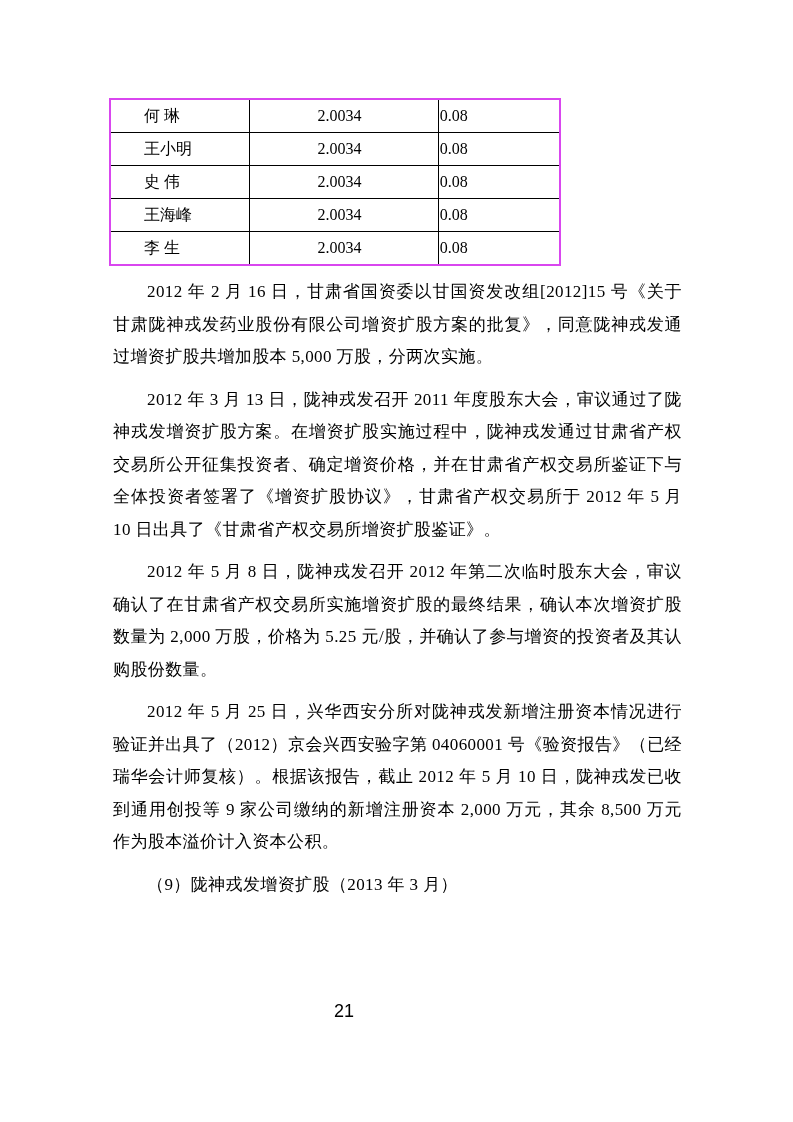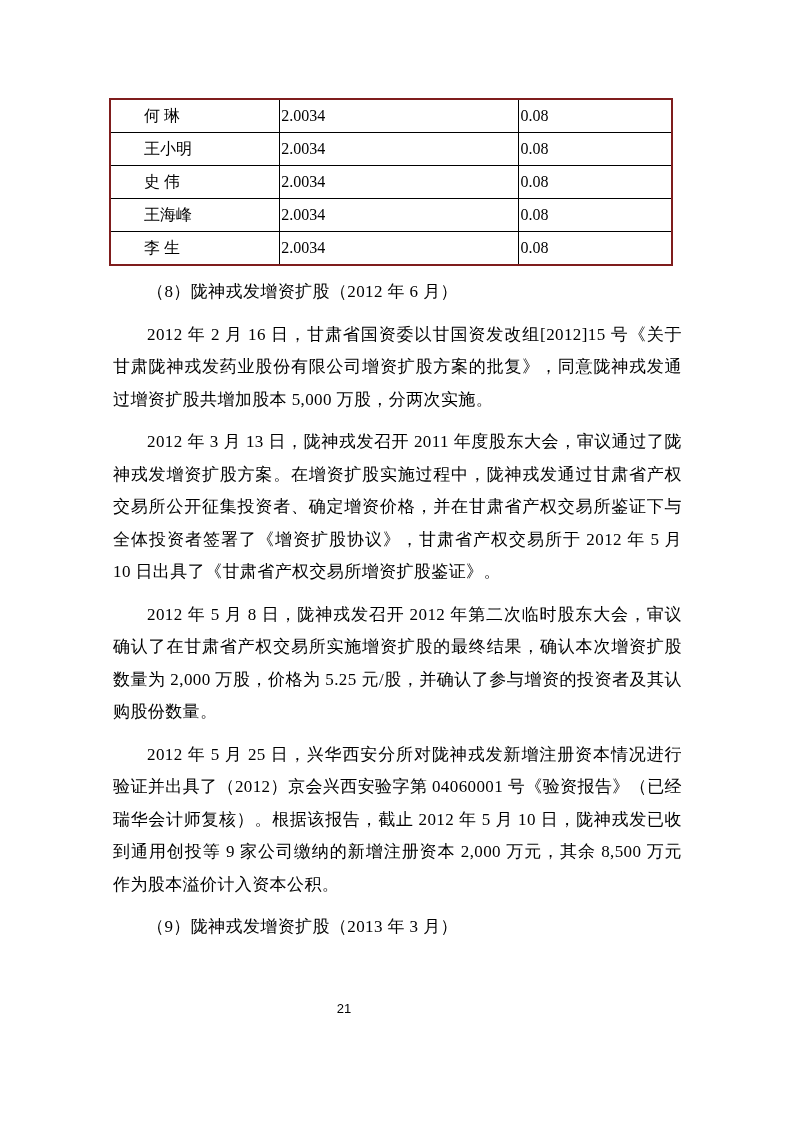--- a/index.html
+++ b/index.html
@@ -16,41 +16,41 @@
     overflow: hidden;
   }
   .page {
     box-sizing: border-box;
     width: 793px;
     height: 1122px;
     padding: 98px 111px 0 113px;
   }
   table.shareholder-table {
     border-collapse: collapse;
-    width: 564px;
+    width: 452px;
     margin-left: -4px;
     table-layout: fixed;
-    border: 2px solid #7f1d1d;
+    border: 2px solid #d946ef;
   }
   table.shareholder-table td {
     border: 1px solid #000000;
     height: 30px;
     font-size: 16px;
     vertical-align: middle;
     overflow: hidden;
     white-space: nowrap;
   }
   td.c-name {
     width: 27%;
     text-align: left;
     padding-left: 33px;
   }
   td.c-amount {
     width: 45%;
-    text-align: left;
+    text-align: center;
     padding-right: 9px;
   }
   td.c-ratio {
     width: 28%;
     text-align: left;
     padding-right: 9px;
   }
   .heading, .para {
     font-size: 17px;
     line-height: 32.5px;
@@ -61,21 +61,21 @@
   .para {
     text-align: justify;
     text-align-last: left;
   }
   .page-number {
     position: absolute;
     top: 1001px;
     left: 0;
     width: 688px;
     text-align: center;
-    font-size: 13px;
+    font-size: 18px;
     font-family: "Liberation Sans", "DejaVu Sans", sans-serif;
   }
 </style>
 </head>
 <body>
 
 <div class="page">
 
   <table class="shareholder-table">
     <tbody>
@@ -100,21 +100,20 @@
         <td class="c-ratio">0.08</td>
       </tr>
       <tr>
         <td class="c-name">李 生</td>
         <td class="c-amount">2.0034</td>
         <td class="c-ratio">0.08</td>
       </tr>
     </tbody>
   </table>
 
-  <p class="heading">（8）陇神戎发增资扩股（2012 年 6 月）</p>
   <p class="para">2012 年 2 月 16 日，甘肃省国资委以甘国资发改组[2012]15 号《关于甘肃陇神戎发药业股份有限公司增资扩股方案的批复》，同意陇神戎发通过增资扩股共增加股本 5,000 万股，分两次实施。</p>
   <p class="para">2012 年 3 月 13 日，陇神戎发召开 2011 年度股东大会，审议通过了陇神戎发增资扩股方案。在增资扩股实施过程中，陇神戎发通过甘肃省产权交易所公开征集投资者、确定增资价格，并在甘肃省产权交易所鉴证下与全体投资者签署了《增资扩股协议》，甘肃省产权交易所于 2012 年 5 月 10 日出具了《甘肃省产权交易所增资扩股鉴证》。</p>
   <p class="para">2012 年 5 月 8 日，陇神戎发召开 2012 年第二次临时股东大会，审议确认了在甘肃省产权交易所实施增资扩股的最终结果，确认本次增资扩股数量为 2,000 万股，价格为 5.25 元/股，并确认了参与增资的投资者及其认购股份数量。</p>
   <p class="para">2012 年 5 月 25 日，兴华西安分所对陇神戎发新增注册资本情况进行验证并出具了（2012）京会兴西安验字第 04060001 号《验资报告》（已经瑞华会计师复核）。根据该报告，截止 2012 年 5 月 10 日，陇神戎发已收到通用创投等 9 家公司缴纳的新增注册资本 2,000 万元，其余 8,500 万元作为股本溢价计入资本公积。</p>
   <p class="heading">（9）陇神戎发增资扩股（2013 年 3 月）</p>
 
 </div>
 
 <div class="page-number">21</div>
 

